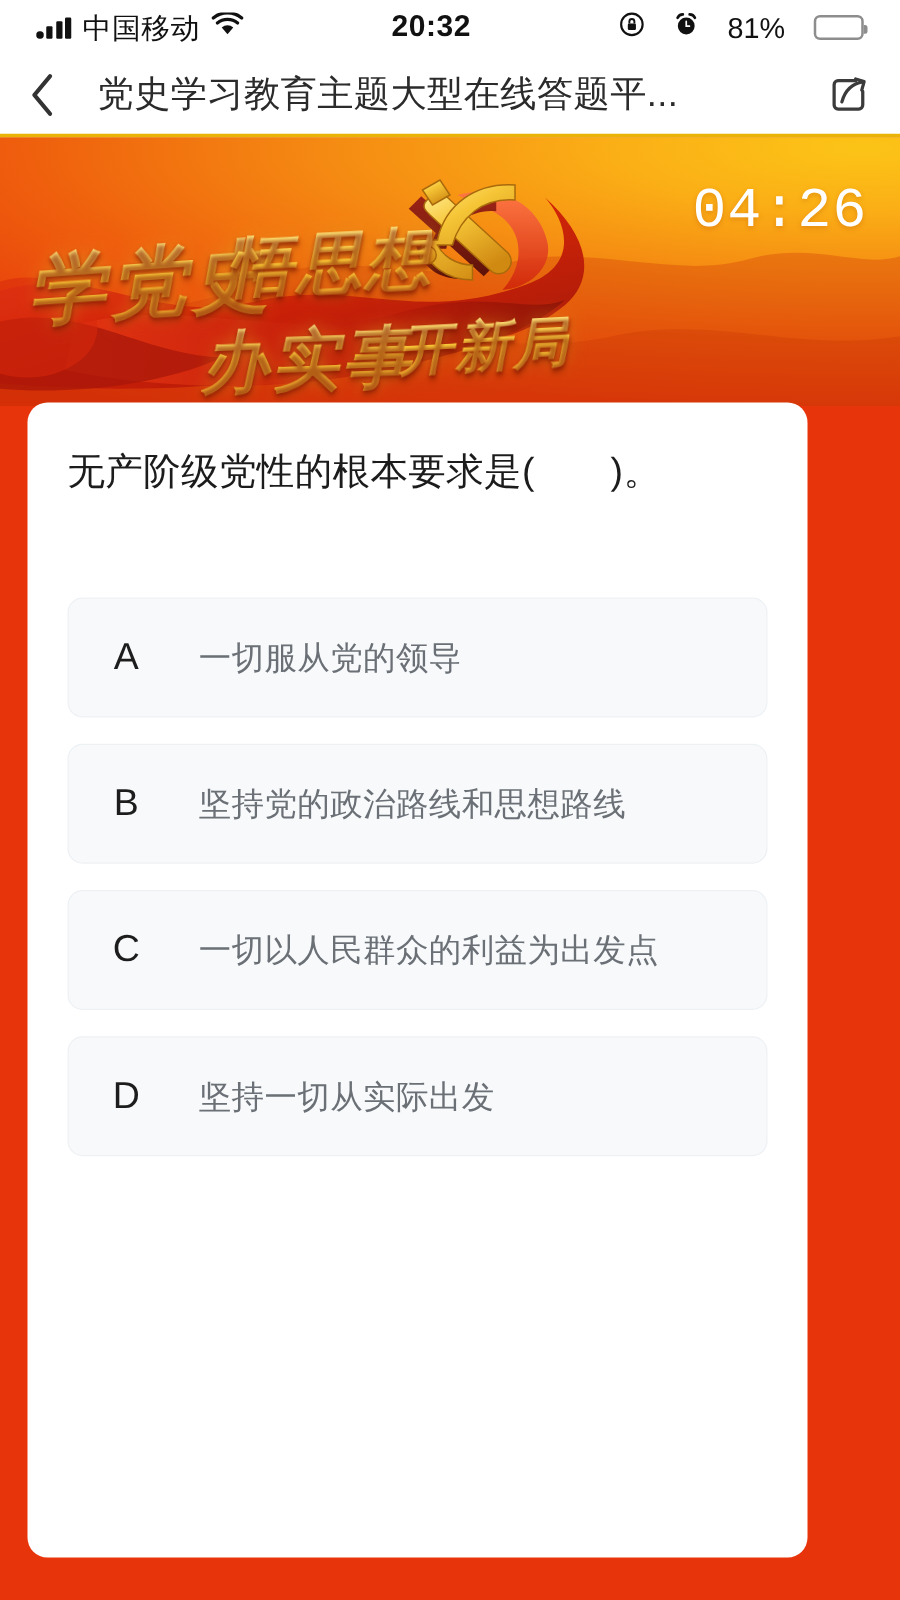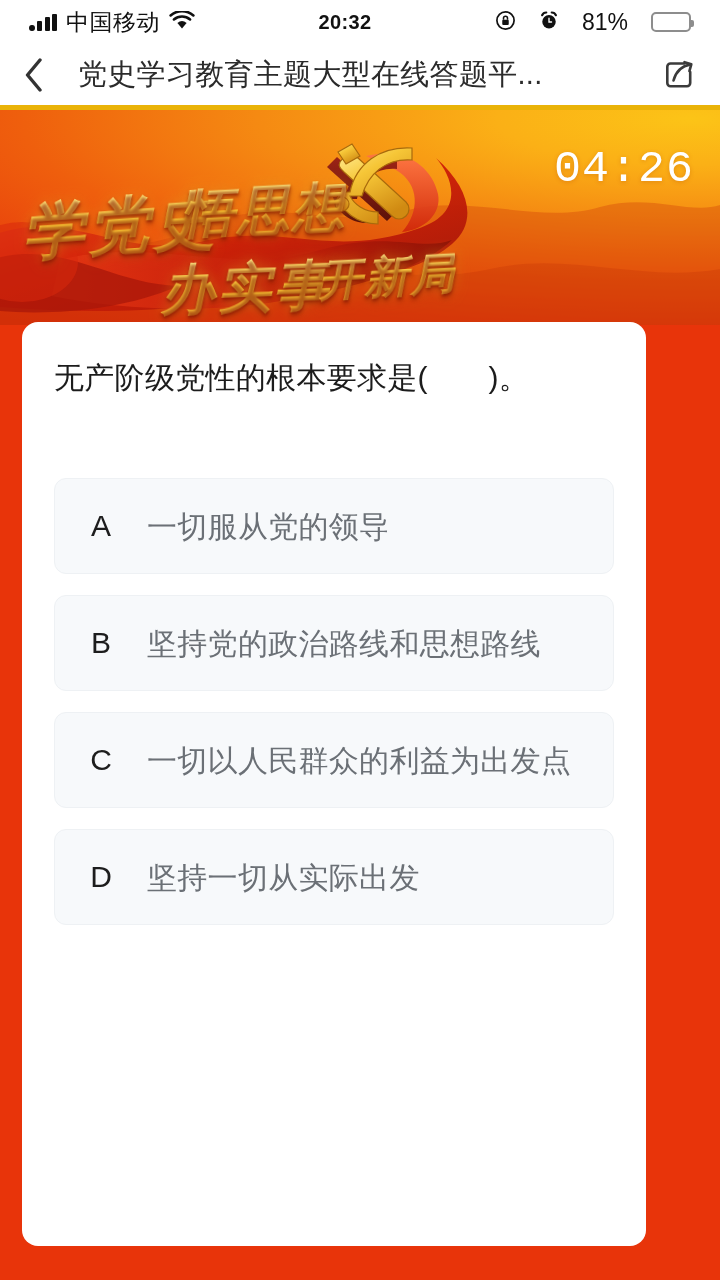--- a/index.html
+++ b/index.html
@@ -29,21 +29,21 @@
   .sb-right { display: flex; align-items: center; gap: 23px; flex: 0 0 auto; }
 
   .signal-bars { display: flex; align-items: flex-end; gap: 2.5px; height: 17px; }
   .signal-bars i { display: block; width: 5px; background: #111; border-radius: 1px; }
   .signal-bars i:nth-child(1) { height: 6px; border-radius: 50%; width: 5.5px; }
   .signal-bars i:nth-child(2) { height: 10px; }
   .signal-bars i:nth-child(3) { height: 14px; }
   .signal-bars i:nth-child(4) { height: 17px; }
 
   .carrier { font-size: 23px; color: #111; letter-spacing: .5px; font-weight: 500; }
-  .sb-time { font-size: 20px; color: #111; font-weight: 600; letter-spacing: .4px; }
+  .sb-time { font-size: 24px; color: #111; font-weight: 600; letter-spacing: .4px; }
   .battery-pct { font-size: 23px; color: #111; font-weight: 500; }
 
   .battery {
     position: relative;
     width: 40px; height: 20px;
     border: 2.2px solid #8d8d8d; border-radius: 5px;
     padding: 2px;
   }
   .battery::after {
     content: ""; position: absolute; right: -5px; top: 6px;
@@ -52,21 +52,21 @@
   }
   .battery-fill { height: 100%; width: 100%; background: #111; border-radius: 2px; }
 
   
   .navbar {
     position: absolute; top: 44px; left: 0;
     width: 720px; height: 66px;
     background: #ffffff;
     display: flex; align-items: center;
     padding: 0 22px 0 24px;
-    border-bottom: 5px solid #eab308;
+    border-bottom: 3px solid #eab308;
   }
   .nav-back { width: 44px; flex: 0 0 auto; display: flex; align-items: center; }
   .nav-title {
     flex: 1 1 auto;
     font-size: 29px; color: #2b2b2b; font-weight: 500;
     white-space: nowrap; overflow: hidden; text-overflow: ellipsis;
     padding: 0 14px 0 10px;
     letter-spacing: .3px;
   }
   .nav-share { width: 46px; flex: 0 0 auto; display: flex; justify-content: flex-end; }
@@ -153,23 +153,24 @@
   }
   .opt-letter {
     flex: 0 0 auto;
     width: 92px;
     text-align: center;
     font-size: 30px; color: #1d1d1d;
     font-weight: 400;
   }
   .opt-text {
     flex: 1 1 auto;
-    font-size: 30px; color: #6b7076;
+    font-size: 26px; color: #6b7076;
     line-height: 1.5;
     letter-spacing: .3px;
+    margin-left: 12px;
   }
 </style>
 </head>
 <body>
 
 <div id="app">
 
   <div class="statusbar">
     <div class="sb-left">
       <span class="signal-bars">

